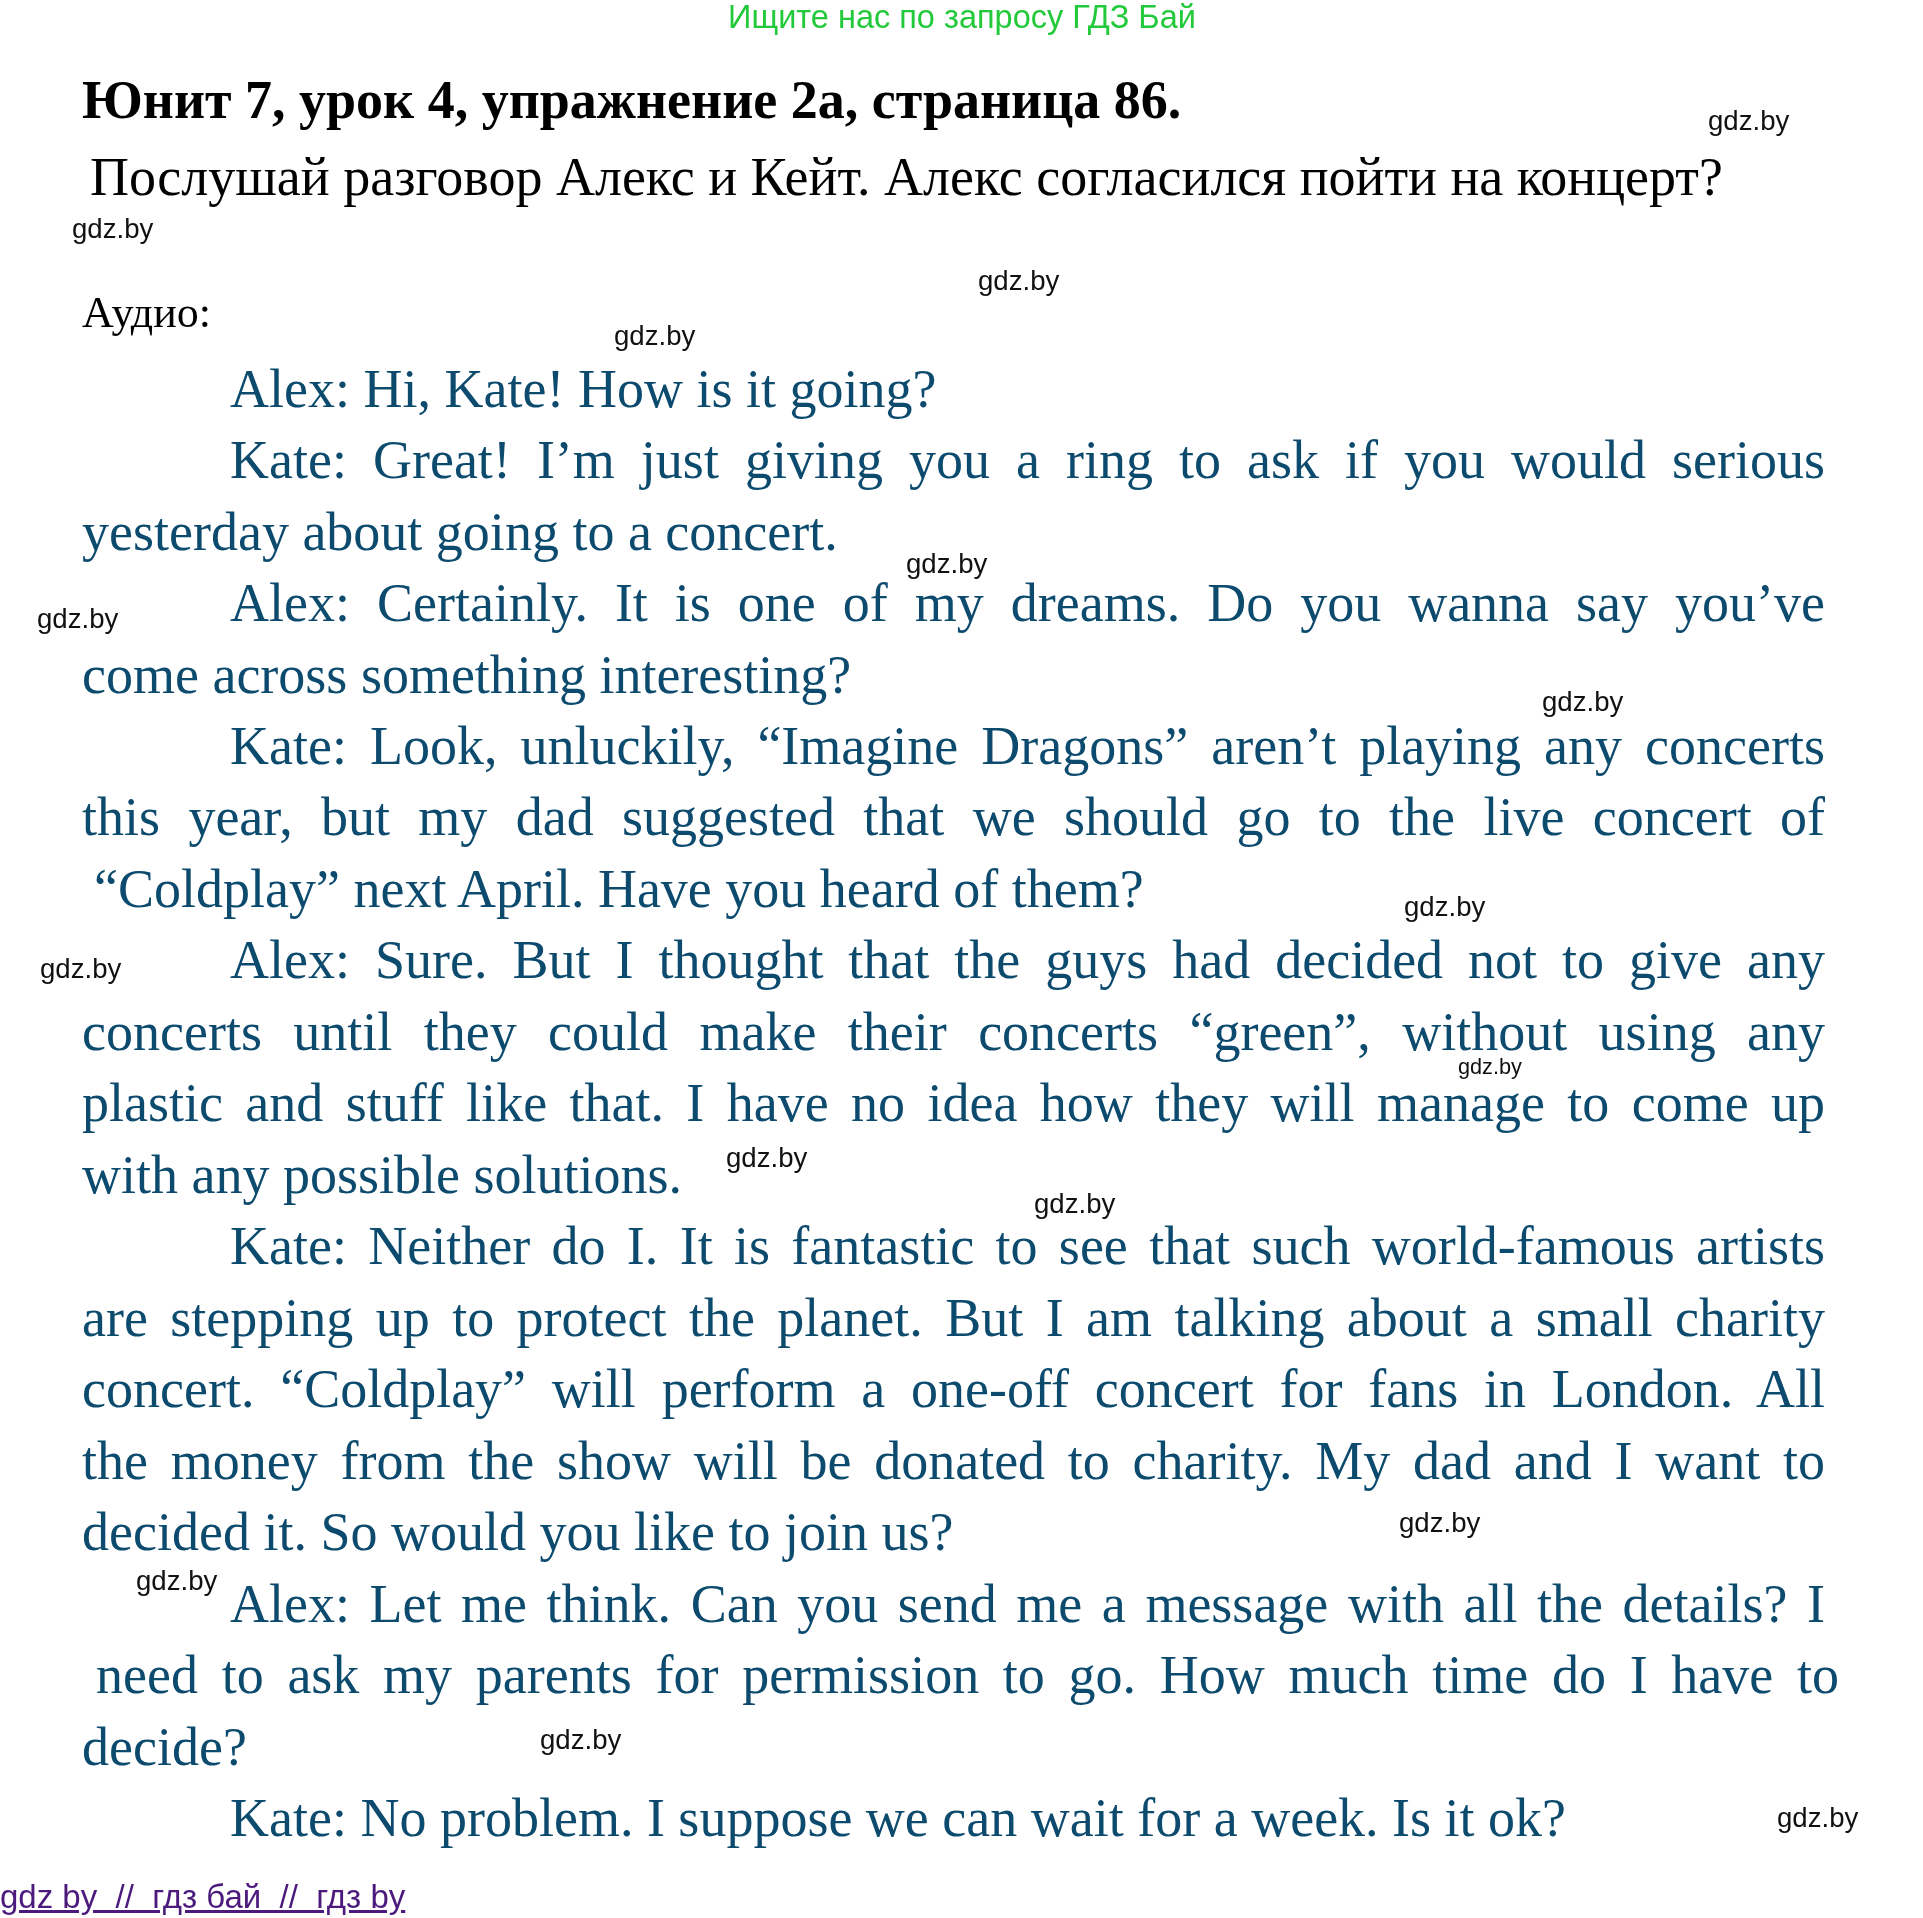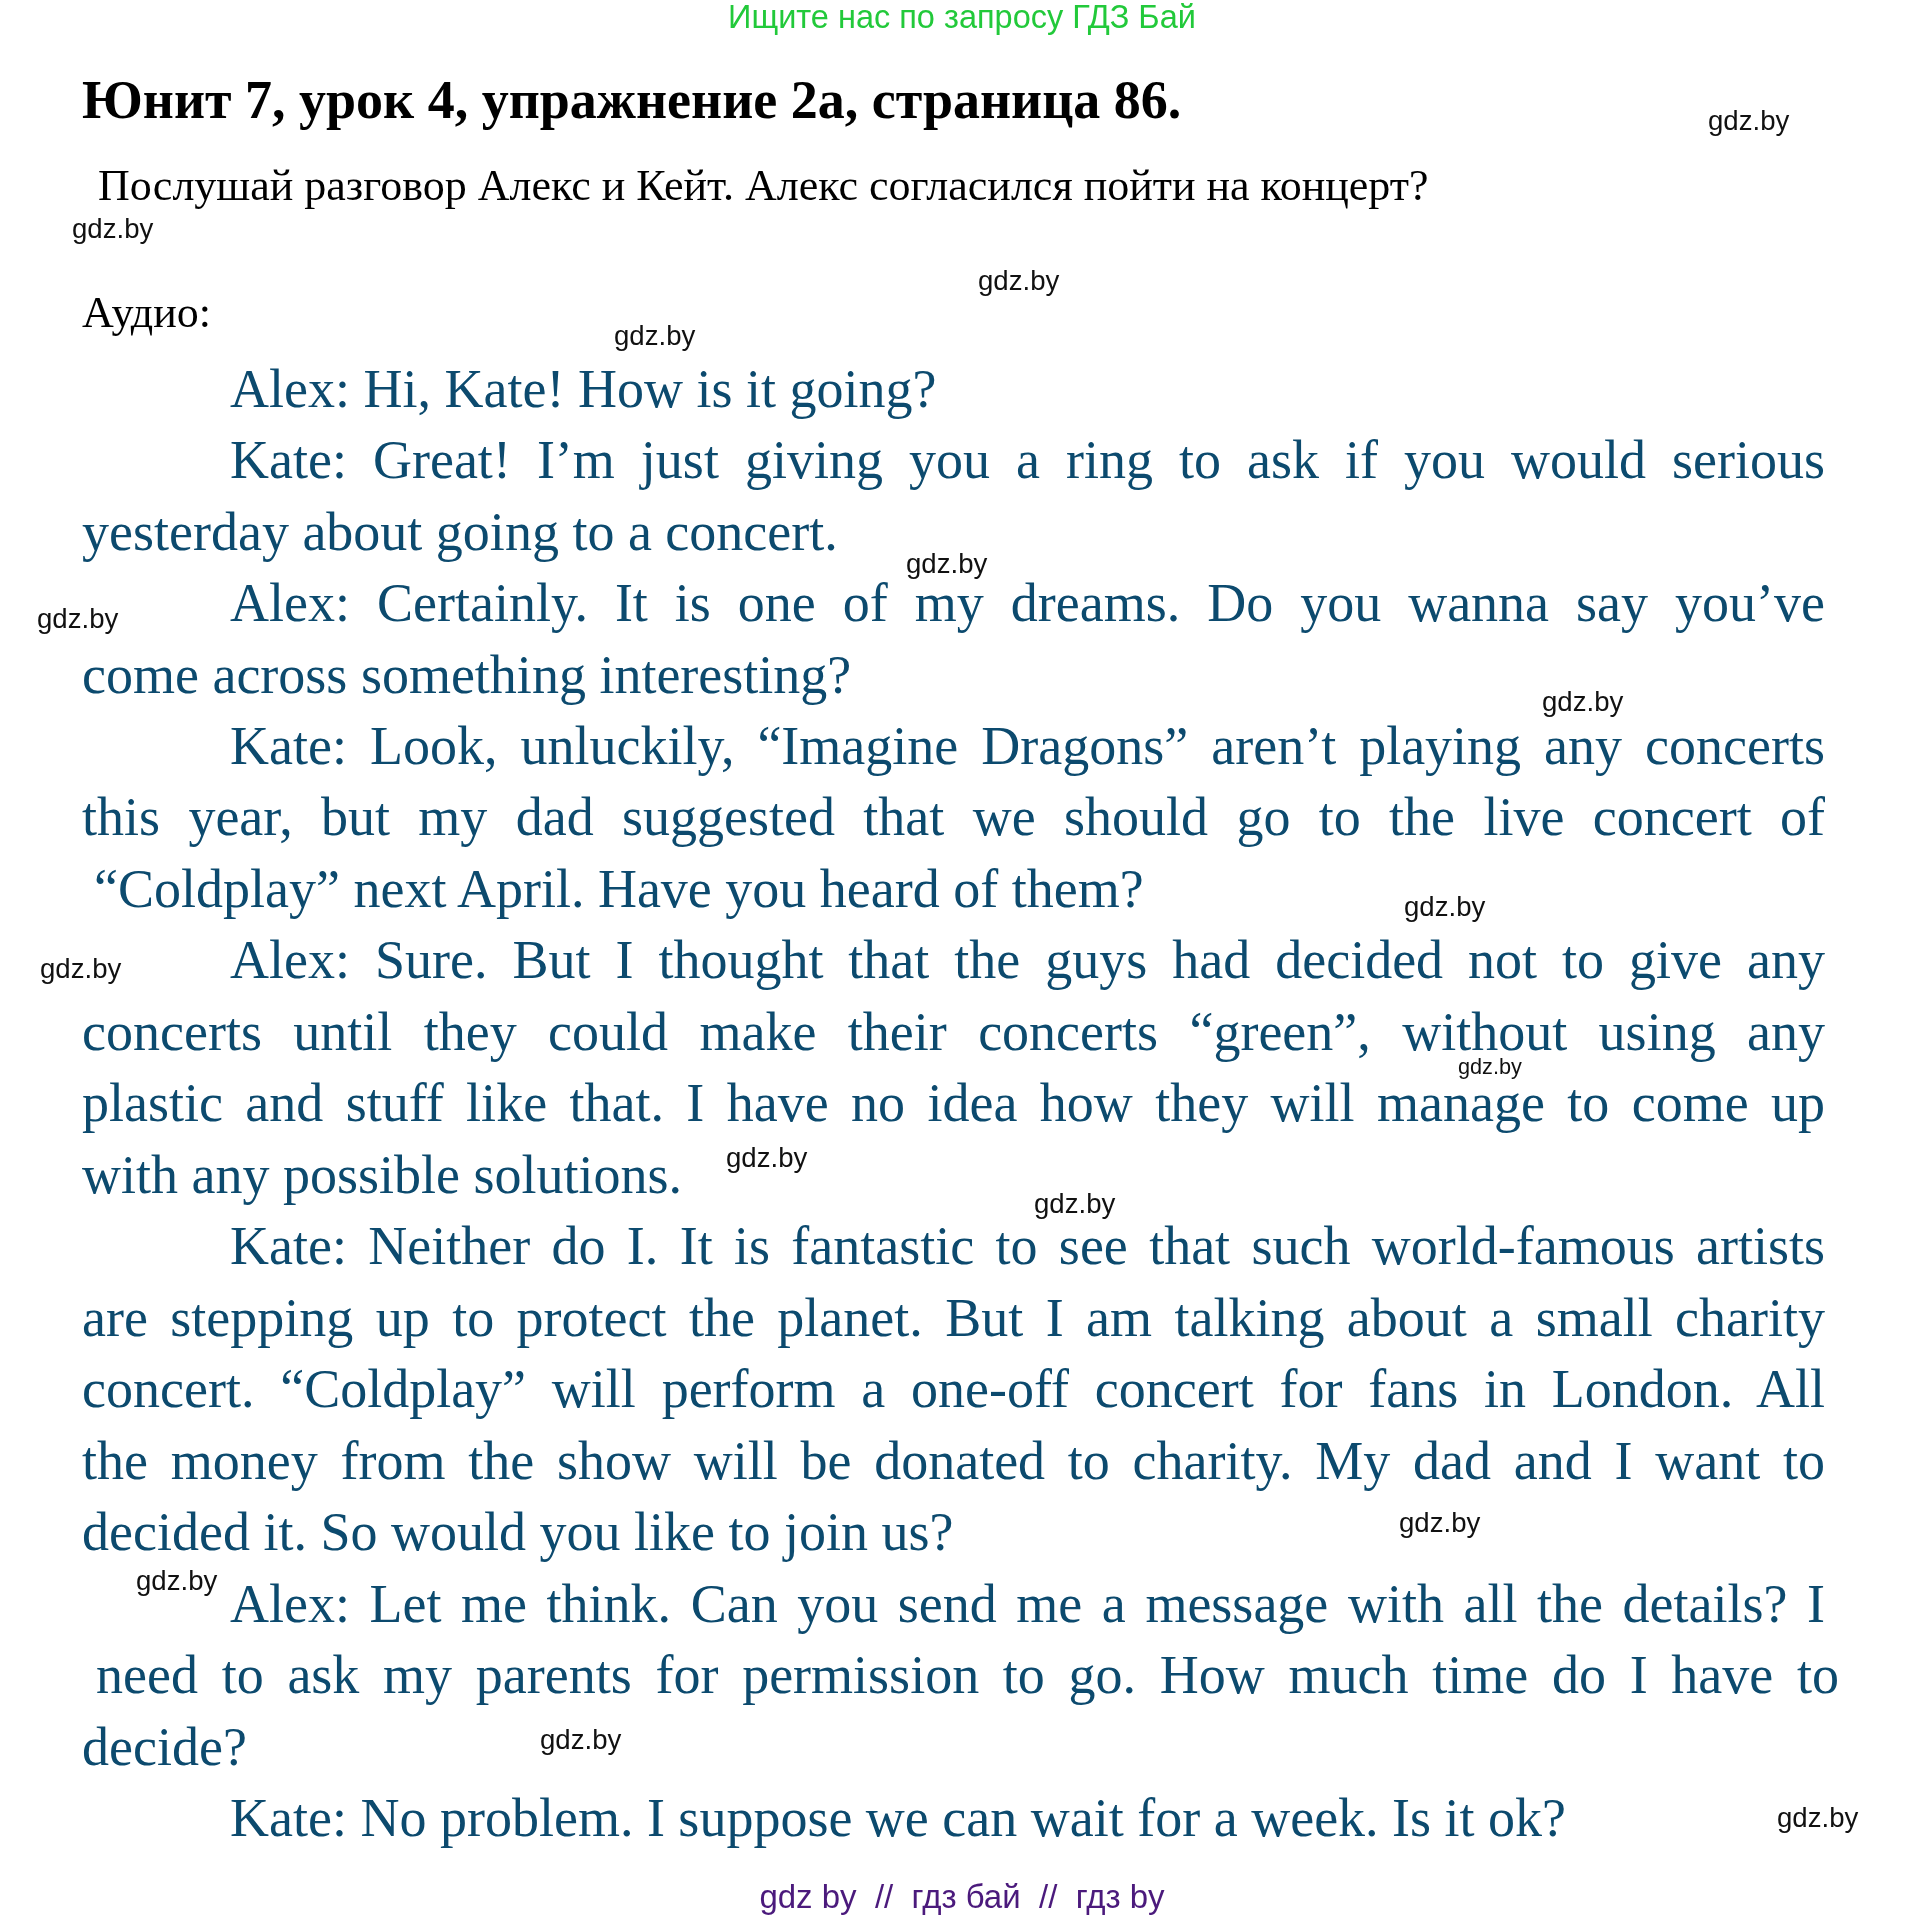--- a/index.html
+++ b/index.html
@@ -8,44 +8,44 @@
     position: absolute; left: 0; top: 0; width: 1924px; text-align: center;
     font-family: "Liberation Sans", sans-serif; font-size: 32.5px; line-height: 35px;
     color: #22c93a; padding-top: 0px;
   }
   .title {
     position: absolute; left: 82px; top: 71px; margin: 0;
     font-family: "Liberation Serif", serif; font-weight: bold; font-size: 54px; line-height: 59px;
     color: #000; white-space: nowrap;
   }
   .subtitle {
-    position: absolute; left: 82px; top: 140px; margin: 16px;
-    font-family: "Liberation Serif", serif; font-size: 44px; line-height: 59px; color: #000;
+    position: absolute; left: 82px; top: 140px; margin: 8px;
+    font-family: "Liberation Serif", serif; font-size: 54px; line-height: 59px; color: #000;
     white-space: nowrap;
   }
   .audio {
     position: absolute; left: 82px; top: 283px;
     font-family: "Liberation Serif", serif; font-size: 44px; line-height: 59px; color: #000;
   }
   .line {
     position: absolute; left: 82px; width: 1743px; height: 71px;
     font-family: "Liberation Serif", serif; font-size: 54px; line-height: 71px; color: #0c4a6e;
     white-space: nowrap; text-align: justify; text-align-last: justify;
   }
   .line.indent { left: 230px; width: 1595px; }
   .line.last { text-align-last: left; }
   .wm {
     position: absolute; font-family: "Liberation Sans", sans-serif; font-size: 27.6px;
     line-height: 29.6px; color: #111; white-space: nowrap;
   }
   .wm.small { font-size: 21.7px; line-height: 23.6px; }
   .footer {
-    position: absolute; left: 0; top: 1877px; width: 1924px; text-align: center;
+    position: absolute; left: 0; top: 1877px; width: 1924px; 
     font-family: "Liberation Sans", sans-serif; font-size: 33px; line-height: 39px;
-    color: #4b1a7c; white-space: pre;
+    color: #4b1a7c; white-space: pre; text-decoration: underline;
   }
 </style>
 </head>
 <body>
 
 <div class="hdr">Ищите нас по запросу ГДЗ Бай</div>
 
 <h1 class="title">Юнит 7, урок 4, упражнение 2а, страница 86.</h1>
 <p class="subtitle">Послушай разговор Алекс и Кейт. Алекс согласился пойти на концерт?</p>
 <div class="audio">Аудио:</div>

